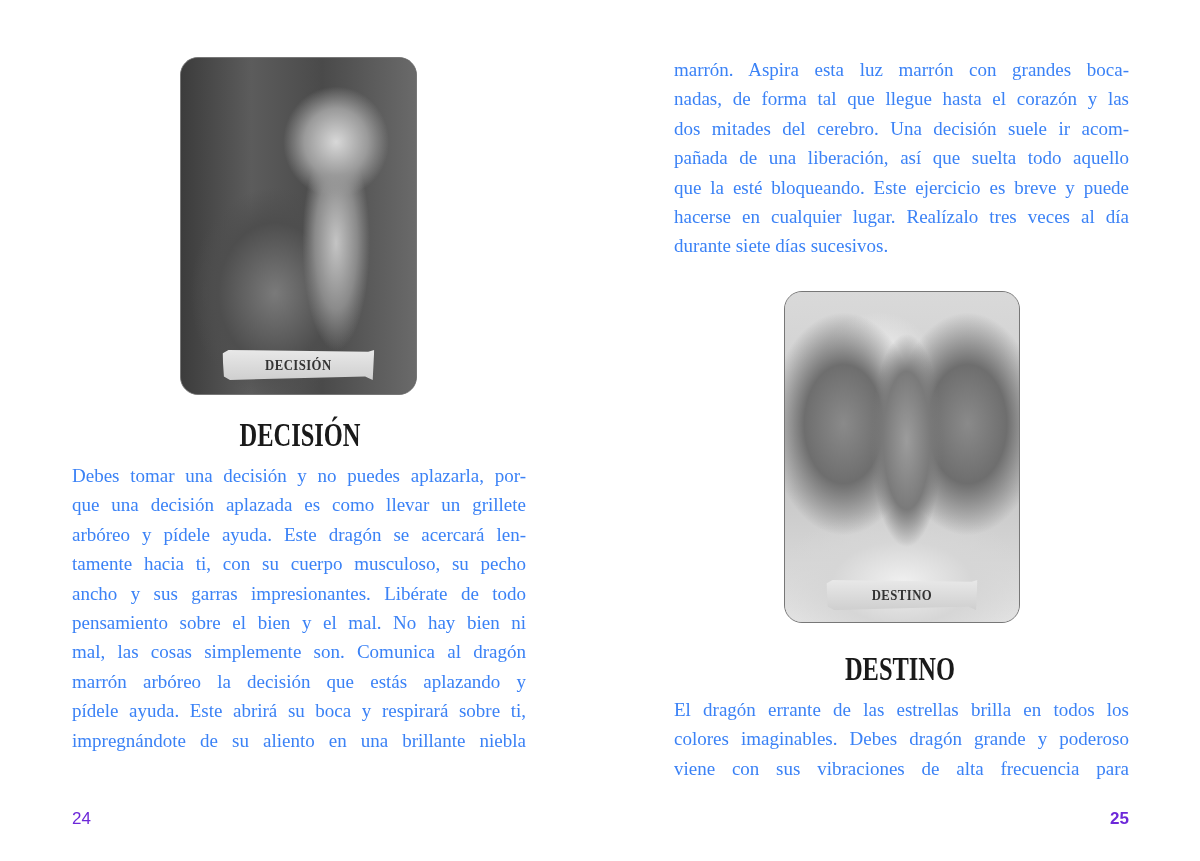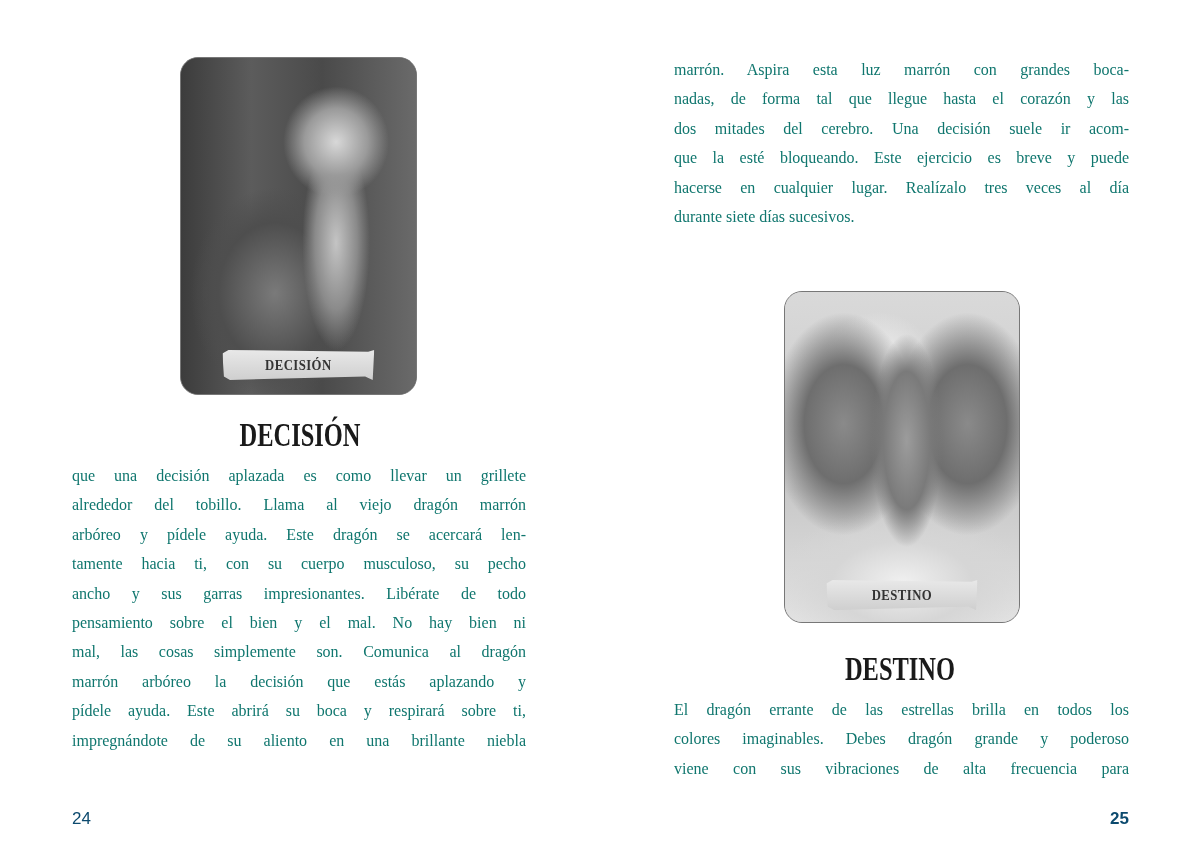--- a/index.html
+++ b/index.html
@@ -13,61 +13,62 @@
   .card .art{position:absolute;inset:0;}
   .card .banner{position:absolute;left:12%;right:12%;height:30px;
         background:linear-gradient(#e8e8e8,#cfcfcf);
         display:flex;align-items:center;justify-content:center;
         font-family:"Liberation Serif",serif;font-weight:bold;font-size:15px;
         letter-spacing:0.5px;color:#333;transform:scaleX(0.85);
         clip-path:polygon(0 12%,4% 0,96% 6%,100% 0,99% 100%,94% 88%,5% 100%,1% 88%);}
   .heading{position:absolute;text-align:center;font-family:"Liberation Serif",serif;
         font-weight:bold;font-size:34px;color:#1a1a1a;letter-spacing:0px;
         transform:scaleX(0.72);transform-origin:center;}
-  .para{position:absolute;font-size:16px;line-height:29.4px;text-align:justify;color:#0f766e;}
+  .para{position:absolute;font-size:19px;line-height:29.4px;text-align:justify;color:#3b82f6;}
   .para .ln{display:block;text-align:justify;text-align-last:justify;white-space:nowrap;height:29.4px;}
   .para .ln.last{text-align-last:left;}
-  .pagenum{position:absolute;font-family:"Liberation Sans",sans-serif;font-size:17px;color:#0c4a6e;}
+  .pagenum{position:absolute;font-family:"Liberation Sans",sans-serif;font-size:17px;color:#6d28d9;}
 </style>
 </head>
 <body>
 
 <div class="page left">
   <div class="card" style="left:180px;top:57px;width:235px;height:336px;">
     <div class="art" style="background:
            radial-gradient(ellipse 30% 22% at 66% 25%, #d8d8d8 0%, #9a9a9a 45%, transparent 75%),
            radial-gradient(ellipse 18% 40% at 66% 55%, #c4c4c4 0%, #8a8a8a 50%, transparent 80%),
            radial-gradient(ellipse 40% 35% at 40% 70%, #7a7a7a 0%, #4e4e4e 60%, transparent 90%),
            linear-gradient(90deg,#3c3c3c 0%,#5c5c5c 30%,#4a4a4a 60%,#6a6a6a 100%);"></div>
     <div class="banner" style="bottom:14px;">DECISIÓN</div>
   </div>
 
   <div class="heading" style="left:0;width:600px;top:416px;">DECISIÓN</div>
 
   <div class="para" style="left:72px;top:461px;width:454px;">
+    <span class="ln">Debes tomar una decisión y no puedes aplazarla, por-</span>
     <span class="ln">que una decisión aplazada es como llevar un grillete</span>
-    <span class="ln">alrededor del tobillo. Llama al viejo dragón marrón</span>
     <span class="ln">arbóreo y pídele ayuda. Este dragón se acercará len-</span>
     <span class="ln">tamente hacia ti, con su cuerpo musculoso, su pecho</span>
     <span class="ln">ancho y sus garras impresionantes. Libérate de todo</span>
     <span class="ln">pensamiento sobre el bien y el mal. No hay bien ni</span>
     <span class="ln">mal, las cosas simplemente son. Comunica al dragón</span>
     <span class="ln">marrón arbóreo la decisión que estás aplazando y</span>
     <span class="ln">pídele ayuda. Este abrirá su boca y respirará sobre ti,</span>
     <span class="ln">impregnándote de su aliento en una brillante niebla</span>
   </div>
 
   <div class="pagenum" style="left:72px;top:809px;">24</div>
 </div>
 
 <div class="page right">
   <div class="para" style="left:74px;top:55px;width:455px;">
     <span class="ln">marrón. Aspira esta luz marrón con grandes boca-</span>
     <span class="ln">nadas, de forma tal que llegue hasta el corazón y las</span>
     <span class="ln">dos mitades del cerebro. Una decisión suele ir acom-</span>
+    <span class="ln">pañada de una liberación, así que suelta todo aquello</span>
     <span class="ln">que la esté bloqueando. Este ejercicio es breve y puede</span>
     <span class="ln">hacerse en cualquier lugar. Realízalo tres veces al día</span>
     <span class="ln last">durante siete días sucesivos.</span>
   </div>
 
   <div class="card" style="left:184px;top:291px;width:234px;height:330px;background:#bdbdbd;">
     <div class="art" style="background:
            radial-gradient(ellipse 18% 38% at 52% 45%, #9c9c9c 0%, #7a7a7a 55%, transparent 85%),
            radial-gradient(ellipse 42% 45% at 25% 40%, #8a8a8a 0%, #6e6e6e 40%, transparent 75%),
            radial-gradient(ellipse 42% 45% at 78% 40%, #8a8a8a 0%, #6e6e6e 40%, transparent 75%),

